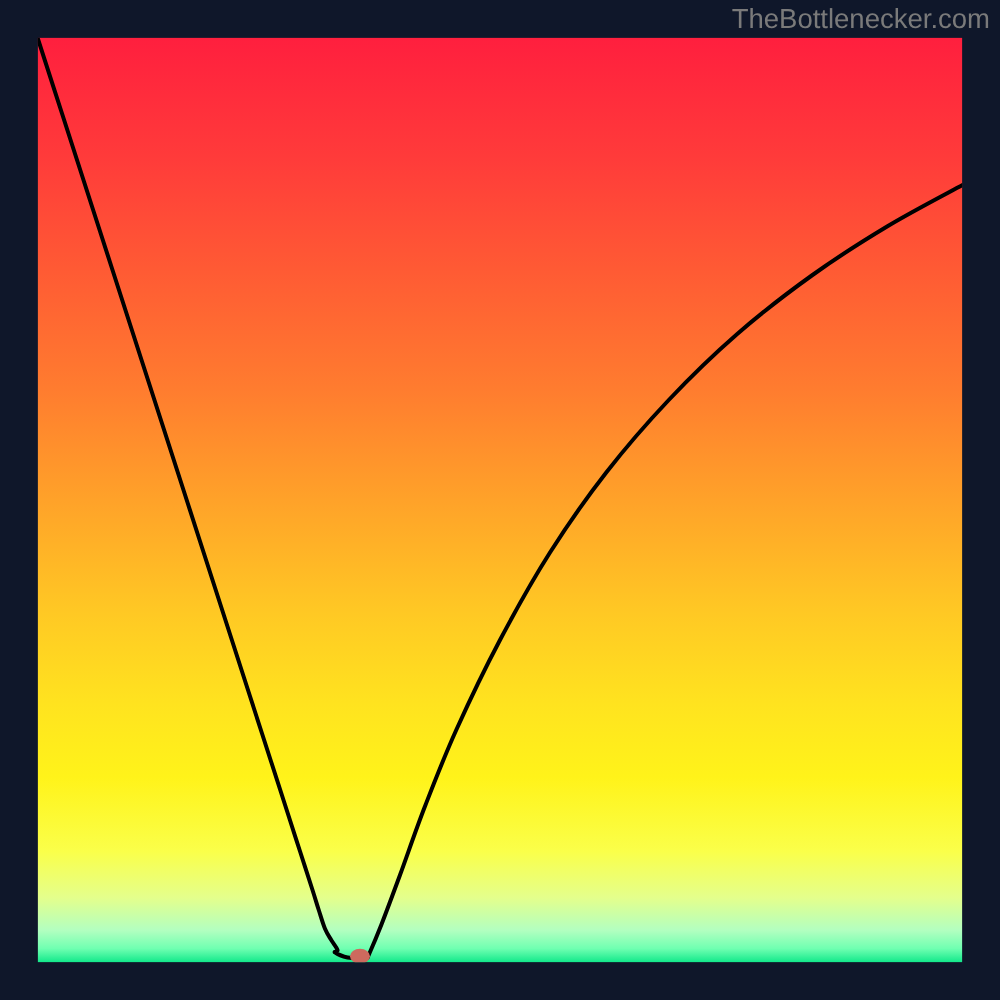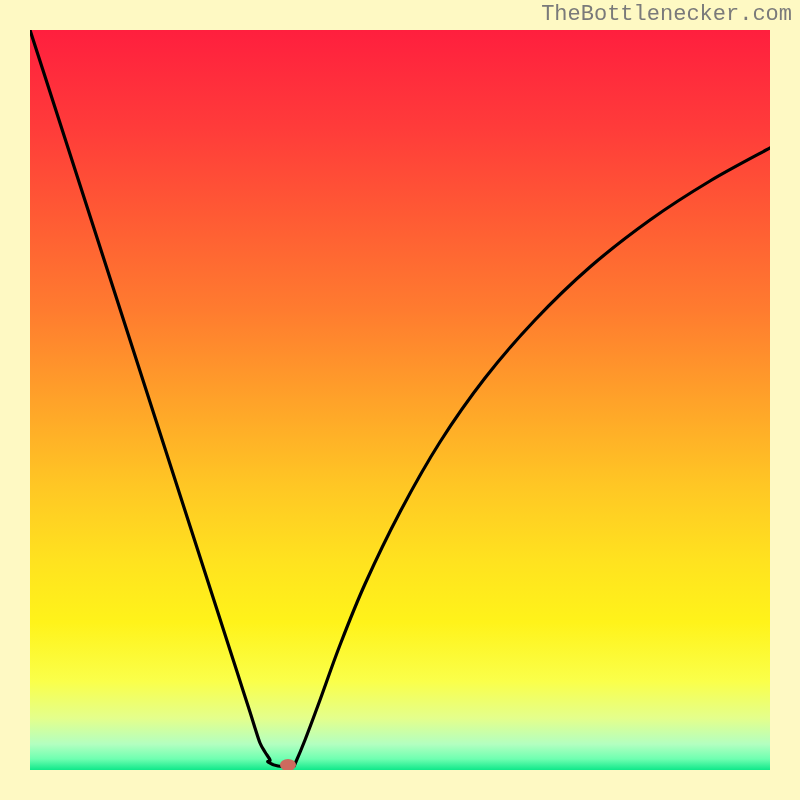--- a/index.html
+++ b/index.html
@@ -8,22 +8,21 @@
     width: 800px;
     height: 800px;
     background: #000000;
     overflow: hidden;
     font-family: Arial, Helvetica, sans-serif;
   }
   .frame {
     position: relative;
     width: 800px;
     height: 800px;
-    background: #fef9c3;
-    font-family: Liberation Mono, monospace;
+    background: #0f172a;
   }
   .plot-area {
     position: absolute;
     left: 30px;
     top: 30px;
     width: 740px;
     height: 740px;
     overflow: hidden;
   }
   .attribution {

